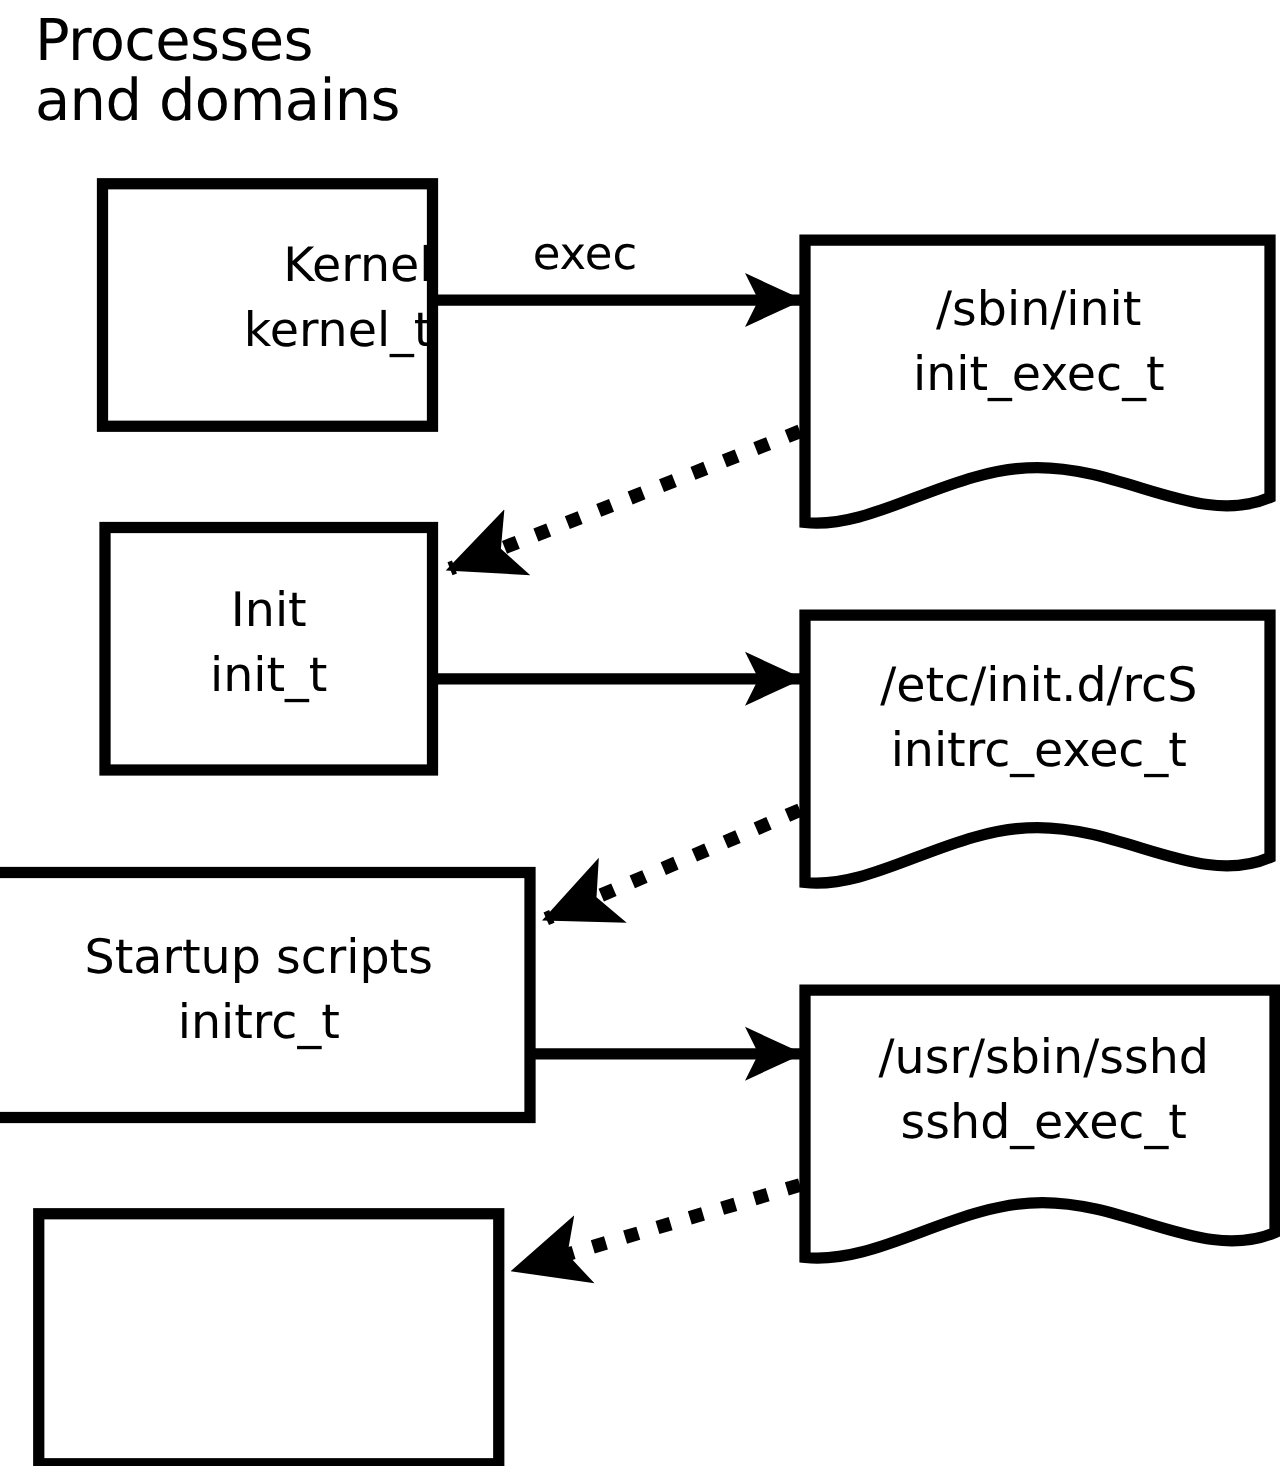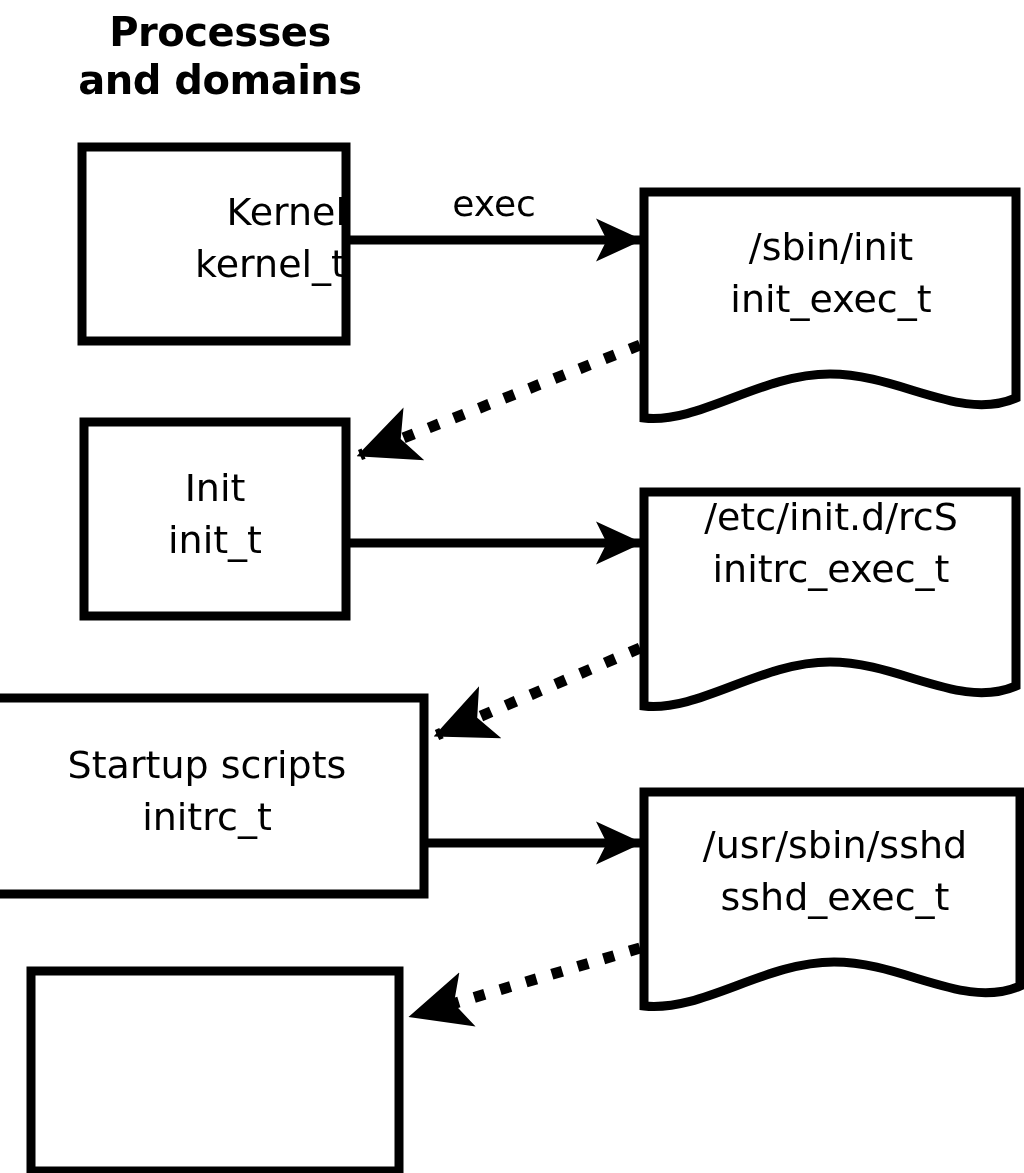--- a/index.html
+++ b/index.html
@@ -24,24 +24,24 @@
   svg.diagram-svg {
     position: absolute;
     top: 0;
     left: 0;
     width: 1024px;
     height: 1173px;
     display: block;
   }
   .col-header {
     position: absolute;
-    font-weight: bold;
-    font-size: 40px;
+    font-weight: normal;
+    font-size: 46px;
     line-height: 48px;
-    text-align: center;
+    text-align: left;
     letter-spacing: -0.5px;
     white-space: pre-line;
   }
   #header-left  { left: 28px;  top: 8px;  width: 384px; }
   #header-right { left: 636px; top: 8px;  width: 388px; }
 
   .node-label {
     position: absolute;
     text-align: center;
     font-size: 38px;
@@ -112,21 +112,21 @@
   <div class="node-label" style="left:84px; top:462px; width:262px;">Init
 init_t</div>
 
   <div class="node-label" style="left:-10px; top:739px; width:434px;">Startup scripts
 initrc_t</div>
 
 
   <div class="node-label" style="left:644px; top:221px; width:374px;text-align:center;">/sbin/init
 init_exec_t</div>
 
-  <div class="node-label" style="left:644px; top:491px; width:374px;">/etc/init.d/rcS
+  <div class="node-label" style="left:644px; top:522px; width:374px;">/etc/init.d/rcS
 initrc_exec_t</div>
 
   <div class="node-label" style="left:648px; top:819px; width:374px;">/usr/sbin/sshd
 sshd_exec_t</div>
 
-  <div class="edge-label" style="left:384px; top:184px; width:220px;">exec</div>
+  <div class="edge-label" style="left:358px; top:184px; width:220px;">exec</div>
 
 </div>
 
 </body></html>

